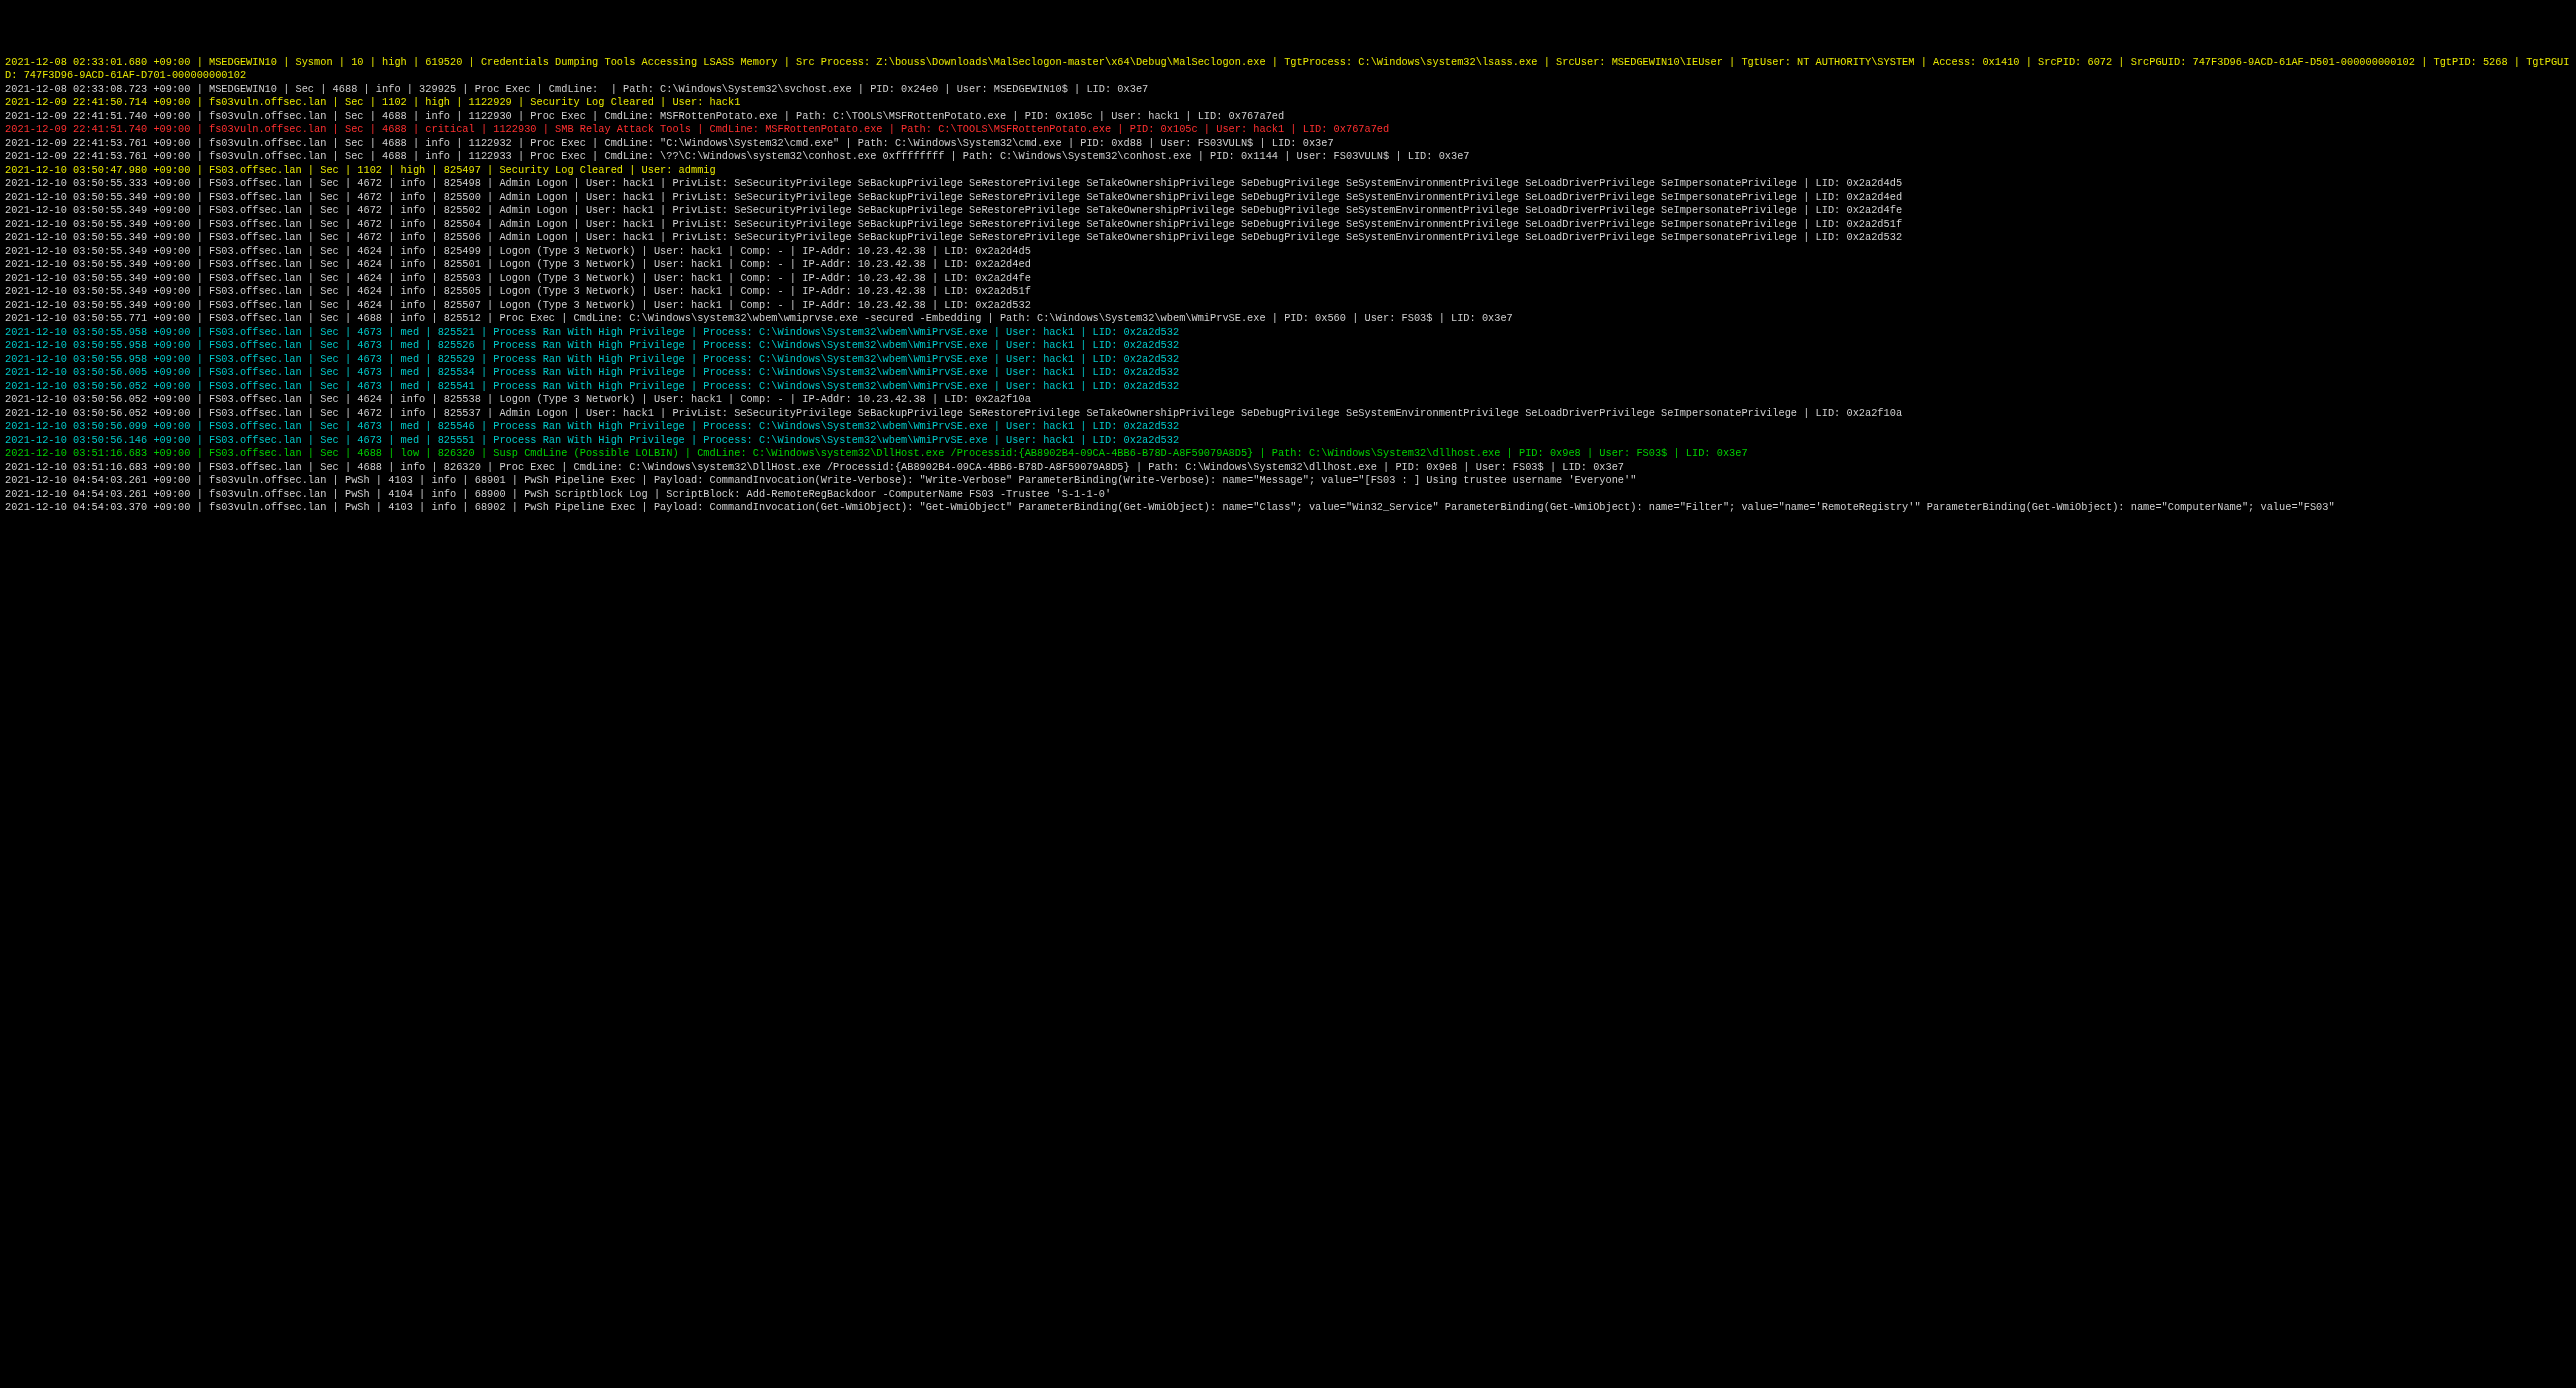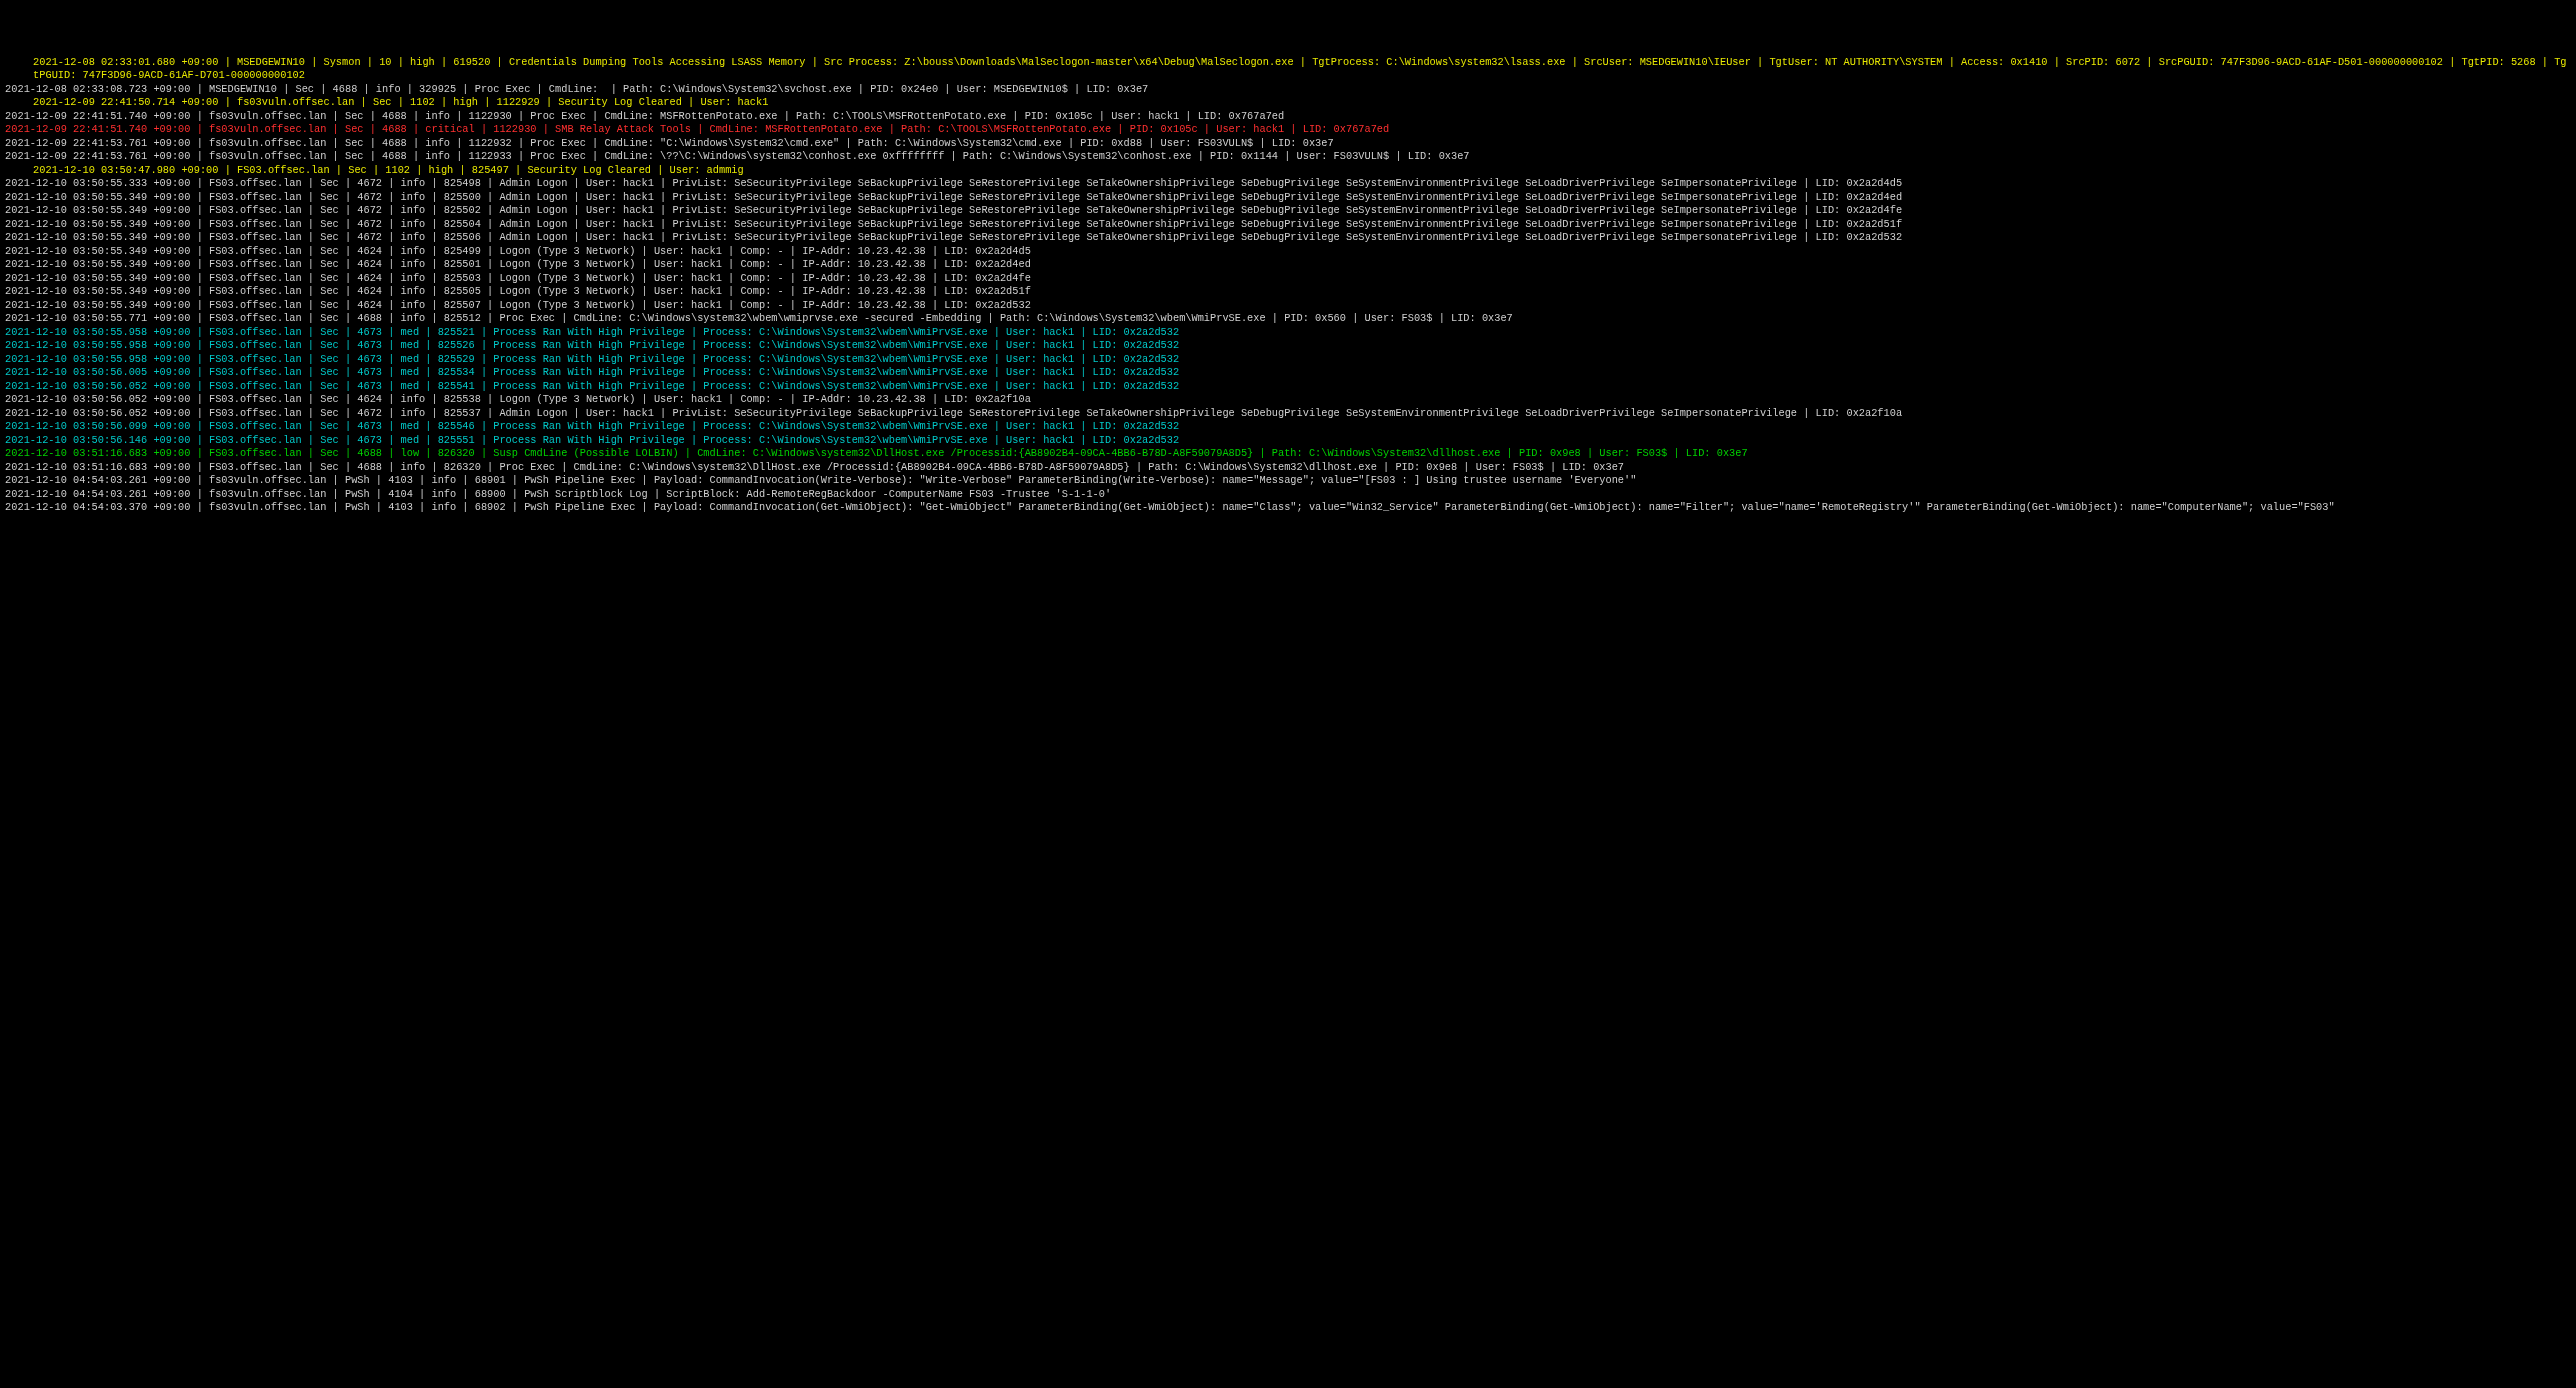--- a/index.html
+++ b/index.html
@@ -8,21 +8,21 @@
     font-family:"Consolas","Courier New",monospace;
     font-size:10.3px;
     line-height:13.5px;
     color:#c8c8c8;
     padding:1.7px 5.1px;
     white-space:pre-wrap;
     word-break:break-all;
   }
   .line { display:block; }
   .c-white   { color:#d0d0d0; }
-  .c-yellow  { color:#e8e800;margin-left:28px; }
+  .c-yellow  { color:#e8e800; }
   .c-teal    { color:#00c8c8; }
   .c-red     { color:#ff3030; }
   .c-green   { color:#00d000; }
 </style>
 </head>
 <body>
 
 
 
 <div id="log-container"><span class="line c-yellow">2021-12-08 02:33:01.680 +09:00 | MSEDGEWIN10 | Sysmon | 10 | high | 619520 | Credentials Dumping Tools Accessing LSASS Memory | Src Process: Z:\bouss\Downloads\MalSeclogon-master\x64\Debug\MalSeclogon.exe | TgtProcess: C:\Windows\system32\lsass.exe | SrcUser: MSEDGEWIN10\IEUser | TgtUser: NT AUTHORITY\SYSTEM | Access: 0x1410 | SrcPID: 6072 | SrcPGUID: 747F3D96-9ACD-61AF-D501-000000000102 | TgtPID: 5268 | TgtPGUID: 747F3D96-9ACD-61AF-D701-000000000102</span><span class="line c-white">2021-12-08 02:33:08.723 +09:00 | MSEDGEWIN10 | Sec | 4688 | info | 329925 | Proc Exec | CmdLine:  | Path: C:\Windows\System32\svchost.exe | PID: 0x24e0 | User: MSEDGEWIN10$ | LID: 0x3e7</span><span class="line c-yellow">2021-12-09 22:41:50.714 +09:00 | fs03vuln.offsec.lan | Sec | 1102 | high | 1122929 | Security Log Cleared | User: hack1</span><span class="line c-white">2021-12-09 22:41:51.740 +09:00 | fs03vuln.offsec.lan | Sec | 4688 | info | 1122930 | Proc Exec | CmdLine: MSFRottenPotato.exe | Path: C:\TOOLS\MSFRottenPotato.exe | PID: 0x105c | User: hack1 | LID: 0x767a7ed</span><span class="line c-red">2021-12-09 22:41:51.740 +09:00 | fs03vuln.offsec.lan | Sec | 4688 | critical | 1122930 | SMB Relay Attack Tools | CmdLine: MSFRottenPotato.exe | Path: C:\TOOLS\MSFRottenPotato.exe | PID: 0x105c | User: hack1 | LID: 0x767a7ed</span><span class="line c-white">2021-12-09 22:41:53.761 +09:00 | fs03vuln.offsec.lan | Sec | 4688 | info | 1122932 | Proc Exec | CmdLine: "C:\Windows\System32\cmd.exe" | Path: C:\Windows\System32\cmd.exe | PID: 0xd88 | User: FS03VULN$ | LID: 0x3e7</span><span class="line c-white">2021-12-09 22:41:53.761 +09:00 | fs03vuln.offsec.lan | Sec | 4688 | info | 1122933 | Proc Exec | CmdLine: \??\C:\Windows\system32\conhost.exe 0xffffffff | Path: C:\Windows\System32\conhost.exe | PID: 0x1144 | User: FS03VULN$ | LID: 0x3e7</span><span class="line c-yellow">2021-12-10 03:50:47.980 +09:00 | FS03.offsec.lan | Sec | 1102 | high | 825497 | Security Log Cleared | User: admmig</span><span class="line c-white">2021-12-10 03:50:55.333 +09:00 | FS03.offsec.lan | Sec | 4672 | info | 825498 | Admin Logon | User: hack1 | PrivList: SeSecurityPrivilege SeBackupPrivilege SeRestorePrivilege SeTakeOwnershipPrivilege SeDebugPrivilege SeSystemEnvironmentPrivilege SeLoadDriverPrivilege SeImpersonatePrivilege | LID: 0x2a2d4d5</span><span class="line c-white">2021-12-10 03:50:55.349 +09:00 | FS03.offsec.lan | Sec | 4672 | info | 825500 | Admin Logon | User: hack1 | PrivList: SeSecurityPrivilege SeBackupPrivilege SeRestorePrivilege SeTakeOwnershipPrivilege SeDebugPrivilege SeSystemEnvironmentPrivilege SeLoadDriverPrivilege SeImpersonatePrivilege | LID: 0x2a2d4ed</span><span class="line c-white">2021-12-10 03:50:55.349 +09:00 | FS03.offsec.lan | Sec | 4672 | info | 825502 | Admin Logon | User: hack1 | PrivList: SeSecurityPrivilege SeBackupPrivilege SeRestorePrivilege SeTakeOwnershipPrivilege SeDebugPrivilege SeSystemEnvironmentPrivilege SeLoadDriverPrivilege SeImpersonatePrivilege | LID: 0x2a2d4fe</span><span class="line c-white">2021-12-10 03:50:55.349 +09:00 | FS03.offsec.lan | Sec | 4672 | info | 825504 | Admin Logon | User: hack1 | PrivList: SeSecurityPrivilege SeBackupPrivilege SeRestorePrivilege SeTakeOwnershipPrivilege SeDebugPrivilege SeSystemEnvironmentPrivilege SeLoadDriverPrivilege SeImpersonatePrivilege | LID: 0x2a2d51f</span><span class="line c-white">2021-12-10 03:50:55.349 +09:00 | FS03.offsec.lan | Sec | 4672 | info | 825506 | Admin Logon | User: hack1 | PrivList: SeSecurityPrivilege SeBackupPrivilege SeRestorePrivilege SeTakeOwnershipPrivilege SeDebugPrivilege SeSystemEnvironmentPrivilege SeLoadDriverPrivilege SeImpersonatePrivilege | LID: 0x2a2d532</span><span class="line c-white">2021-12-10 03:50:55.349 +09:00 | FS03.offsec.lan | Sec | 4624 | info | 825499 | Logon (Type 3 Network) | User: hack1 | Comp: - | IP-Addr: 10.23.42.38 | LID: 0x2a2d4d5</span><span class="line c-white">2021-12-10 03:50:55.349 +09:00 | FS03.offsec.lan | Sec | 4624 | info | 825501 | Logon (Type 3 Network) | User: hack1 | Comp: - | IP-Addr: 10.23.42.38 | LID: 0x2a2d4ed</span><span class="line c-white">2021-12-10 03:50:55.349 +09:00 | FS03.offsec.lan | Sec | 4624 | info | 825503 | Logon (Type 3 Network) | User: hack1 | Comp: - | IP-Addr: 10.23.42.38 | LID: 0x2a2d4fe</span><span class="line c-white">2021-12-10 03:50:55.349 +09:00 | FS03.offsec.lan | Sec | 4624 | info | 825505 | Logon (Type 3 Network) | User: hack1 | Comp: - | IP-Addr: 10.23.42.38 | LID: 0x2a2d51f</span><span class="line c-white">2021-12-10 03:50:55.349 +09:00 | FS03.offsec.lan | Sec | 4624 | info | 825507 | Logon (Type 3 Network) | User: hack1 | Comp: - | IP-Addr: 10.23.42.38 | LID: 0x2a2d532</span><span class="line c-white">2021-12-10 03:50:55.771 +09:00 | FS03.offsec.lan | Sec | 4688 | info | 825512 | Proc Exec | CmdLine: C:\Windows\system32\wbem\wmiprvse.exe -secured -Embedding | Path: C:\Windows\System32\wbem\WmiPrvSE.exe | PID: 0x560 | User: FS03$ | LID: 0x3e7</span><span class="line c-teal">2021-12-10 03:50:55.958 +09:00 | FS03.offsec.lan | Sec | 4673 | med | 825521 | Process Ran With High Privilege | Process: C:\Windows\System32\wbem\WmiPrvSE.exe | User: hack1 | LID: 0x2a2d532</span><span class="line c-teal">2021-12-10 03:50:55.958 +09:00 | FS03.offsec.lan | Sec | 4673 | med | 825526 | Process Ran With High Privilege | Process: C:\Windows\System32\wbem\WmiPrvSE.exe | User: hack1 | LID: 0x2a2d532</span><span class="line c-teal">2021-12-10 03:50:55.958 +09:00 | FS03.offsec.lan | Sec | 4673 | med | 825529 | Process Ran With High Privilege | Process: C:\Windows\System32\wbem\WmiPrvSE.exe | User: hack1 | LID: 0x2a2d532</span><span class="line c-teal">2021-12-10 03:50:56.005 +09:00 | FS03.offsec.lan | Sec | 4673 | med | 825534 | Process Ran With High Privilege | Process: C:\Windows\System32\wbem\WmiPrvSE.exe | User: hack1 | LID: 0x2a2d532</span><span class="line c-teal">2021-12-10 03:50:56.052 +09:00 | FS03.offsec.lan | Sec | 4673 | med | 825541 | Process Ran With High Privilege | Process: C:\Windows\System32\wbem\WmiPrvSE.exe | User: hack1 | LID: 0x2a2d532</span><span class="line c-white">2021-12-10 03:50:56.052 +09:00 | FS03.offsec.lan | Sec | 4624 | info | 825538 | Logon (Type 3 Network) | User: hack1 | Comp: - | IP-Addr: 10.23.42.38 | LID: 0x2a2f10a</span><span class="line c-white">2021-12-10 03:50:56.052 +09:00 | FS03.offsec.lan | Sec | 4672 | info | 825537 | Admin Logon | User: hack1 | PrivList: SeSecurityPrivilege SeBackupPrivilege SeRestorePrivilege SeTakeOwnershipPrivilege SeDebugPrivilege SeSystemEnvironmentPrivilege SeLoadDriverPrivilege SeImpersonatePrivilege | LID: 0x2a2f10a</span><span class="line c-teal">2021-12-10 03:50:56.099 +09:00 | FS03.offsec.lan | Sec | 4673 | med | 825546 | Process Ran With High Privilege | Process: C:\Windows\System32\wbem\WmiPrvSE.exe | User: hack1 | LID: 0x2a2d532</span><span class="line c-teal">2021-12-10 03:50:56.146 +09:00 | FS03.offsec.lan | Sec | 4673 | med | 825551 | Process Ran With High Privilege | Process: C:\Windows\System32\wbem\WmiPrvSE.exe | User: hack1 | LID: 0x2a2d532</span><span class="line c-green">2021-12-10 03:51:16.683 +09:00 | FS03.offsec.lan | Sec | 4688 | low | 826320 | Susp CmdLine (Possible LOLBIN) | CmdLine: C:\Windows\system32\DllHost.exe /Processid:{AB8902B4-09CA-4BB6-B78D-A8F59079A8D5} | Path: C:\Windows\System32\dllhost.exe | PID: 0x9e8 | User: FS03$ | LID: 0x3e7</span><span class="line c-white">2021-12-10 03:51:16.683 +09:00 | FS03.offsec.lan | Sec | 4688 | info | 826320 | Proc Exec | CmdLine: C:\Windows\system32\DllHost.exe /Processid:{AB8902B4-09CA-4BB6-B78D-A8F59079A8D5} | Path: C:\Windows\System32\dllhost.exe | PID: 0x9e8 | User: FS03$ | LID: 0x3e7</span><span class="line c-white">2021-12-10 04:54:03.261 +09:00 | fs03vuln.offsec.lan | PwSh | 4103 | info | 68901 | PwSh Pipeline Exec | Payload: CommandInvocation(Write-Verbose): "Write-Verbose" ParameterBinding(Write-Verbose): name="Message"; value="[FS03 : ] Using trustee username 'Everyone'"</span><span class="line c-white">2021-12-10 04:54:03.261 +09:00 | fs03vuln.offsec.lan | PwSh | 4104 | info | 68900 | PwSh Scriptblock Log | ScriptBlock: Add-RemoteRegBackdoor -ComputerName FS03 -Trustee 'S-1-1-0'</span><span class="line c-white">2021-12-10 04:54:03.370 +09:00 | fs03vuln.offsec.lan | PwSh | 4103 | info | 68902 | PwSh Pipeline Exec | Payload: CommandInvocation(Get-WmiObject): "Get-WmiObject" ParameterBinding(Get-WmiObject): name="Class"; value="Win32_Service" ParameterBinding(Get-WmiObject): name="Filter"; value="name='RemoteRegistry'" ParameterBinding(Get-WmiObject): name="ComputerName"; value="FS03"</span></div>

